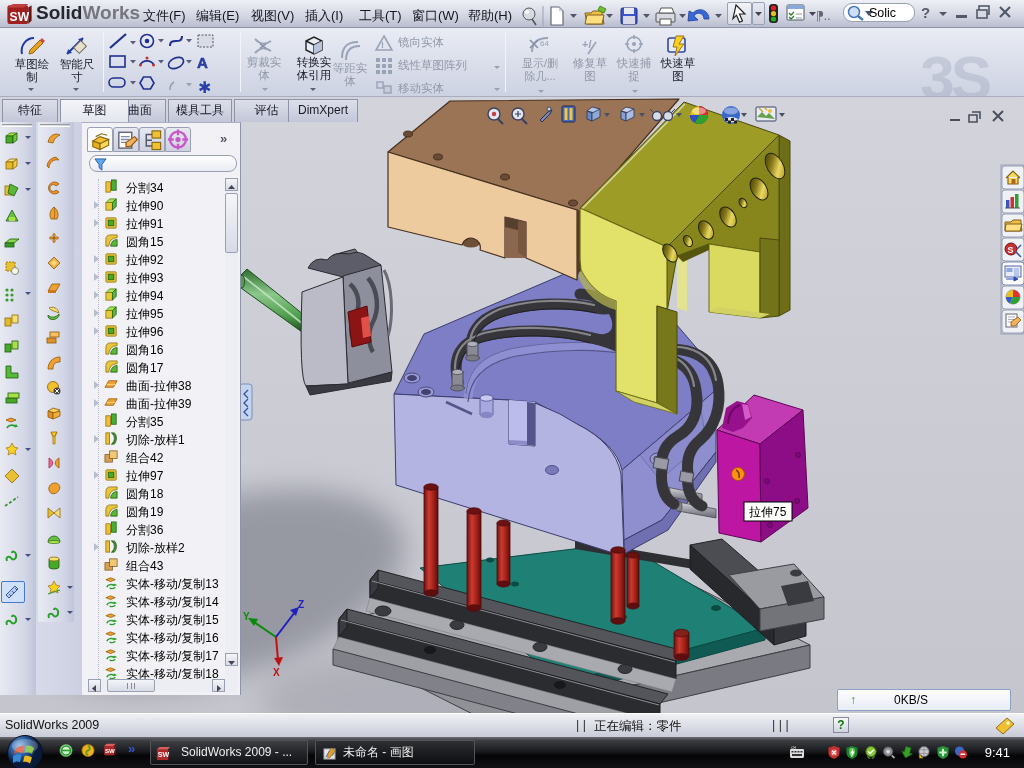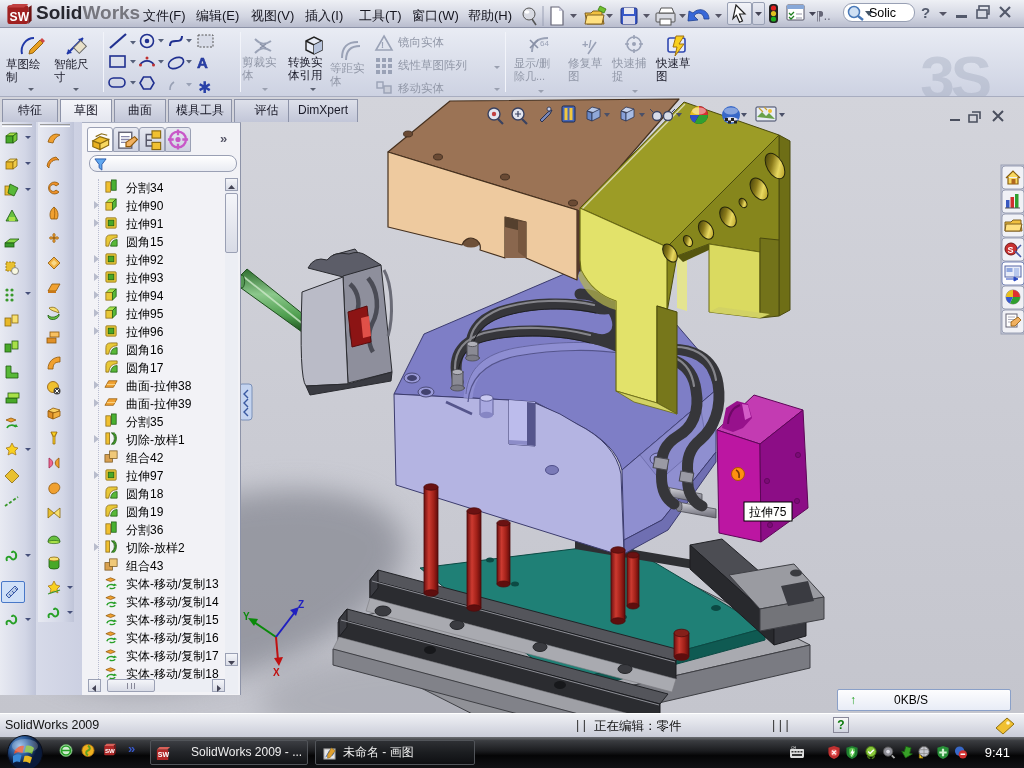--- a/index.html
+++ b/index.html
@@ -7,21 +7,21 @@
 .abs{position:absolute}
 
 #title{left:0;top:0;width:1024px;height:28px;background:linear-gradient(#eef0f5,#d3d6e2 60%,#b9bdce);border-bottom:1px solid #8d93a8;z-index:30}
 #title .menu{font-size:13px;color:#15151f;position:absolute;top:7px}
 #logo-sw{position:absolute;left:7px;top:3px;width:25px;height:22px}
 #swtext{position:absolute;left:36px;top:2px;font-size:19px;font-weight:bold;color:#26262e;letter-spacing:0px}
 #swtext span{color:#76767e}
 .tbico{position:absolute;top:4px}
 
 #cm{left:0;top:28px;width:1024px;height:69px;background:linear-gradient(#e9ecf4,#cdd2e2);border-bottom:1px solid #a8adc0;z-index:30;overflow:hidden}
-.cmbtn{position:absolute;font-size:11.5px;color:#1a1a28;line-height:13px}
+.cmbtn{position:absolute;text-align:center;font-size:11.5px;color:#1a1a28;line-height:13px}
 .cmbtn.gray{color:#9298a8}
 .sep{position:absolute;top:4px;height:60px;width:1px;background:#aab0c2;border-right:1px solid #f2f4fa}
 .dar{position:absolute;width:0;height:0;border-left:3px solid transparent;border-right:3px solid transparent;border-top:3px solid #5a6070}
 .dar.g{border-top-color:#9aa0b0}
 #wm3s{position:absolute;right:36px;top:14px;font-size:62px;font-weight:bold;color:rgba(150,158,180,.33);letter-spacing:-4px}
 
 #cmtabs{left:0;top:97px;width:362px;height:25px;z-index:30}
 .ctab{position:absolute;top:2px;height:23px;border:1px solid #8d93a8;border-bottom:none;background:linear-gradient(#dde0ea,#c2c6d8);font-size:12px;color:#1a1a28;text-align:center;line-height:21px}
 .ctab.act{background:linear-gradient(#f4f5f9,#e4e6ef);height:23px;z-index:2}
 
@@ -681,21 +681,21 @@
 
  <div class="cmbtn" style="left:656px;top:29px;width:44px">快速草<br>图</div>
  <svg class="abs" style="left:666px;top:6px" width="24" height="24" viewBox="0 0 24 24">
         <rect x="2" y="4" width="17" height="14" rx="2" fill="#e8ecfa" stroke="#3048b0" stroke-width="1.6"></rect>
         <path d="M10 2 l8 0 -5 8 5 0 -9 12 2 -9 -4 0z" fill="#f8d020" stroke="#a07010" stroke-width="1"></path>
       </svg>
 </div>
 
 <div id="cmtabs" class="abs">
  <div class="ctab" style="left:2px;width:56px">特征</div>
- <div class="ctab act" style="left:60px;width:52px">草图</div>
+ <div class="ctab act" style="left:60px;width:69px">草图</div>
  <div class="ctab" style="left:114px;width:52px">曲面</div>
  <div class="ctab" style="left:168px;width:64px">模具工具</div>
  <div class="ctab" style="left:234px;width:65px">评估</div>
  <div class="ctab" style="left:288px;width:70px">DimXpert</div>
 </div>
 
 <div id="ltools" class="abs">
       <div class="abs" style="left:0;top:0;width:36px;height:573px;background:linear-gradient(90deg,#e8eaf2,#d2d6e6 70%,#bfc4d8)"></div>
 <div class="abs" style="left:38px;top:0;width:36px;height:500px;background:linear-gradient(90deg,#e8eaf2,#d2d6e6 70%,#bfc4d8)"></div>
 <div class="abs" style="left:2px;top:2px;width:30px;height:3px;border-top:1px solid #999;border-bottom:1px solid #fff"></div>
@@ -1184,21 +1184,21 @@
         <path d="M14 4 l2 -3 v12 l-2 3z" fill="#801818"></path>
         <text x="2" y="13" font-size="8" font-weight="bold" fill="#fff">SW</text>
       </svg>
  <div class="abs" style="left:128px;top:4px;color:#3858c8;font-weight:bold;font-size:13px">»</div>
  <div class="tbtn" style="left:150px;width:158px">
   <svg class="abs" style="left:5px;top:5px" width="15" height="15" viewBox="0 0 17 17">
           <rect x="1" y="4" width="13" height="12" rx="1" fill="#b02828"></rect>
           <path d="M1 4 l3 -3 h12 l-3 3z" fill="#d86058"></path>
           <text x="2" y="13" font-size="8" font-weight="bold" fill="#fff">SW</text>
         </svg>
-  <span style="margin-left:40px">SolidWorks 2009 - ...</span>
+  <span style="margin-left:30px">SolidWorks 2009 - ...</span>
  </div>
  <div class="tbtn" style="left:315px;width:160px;background:linear-gradient(#2e3034,#1b1d20 50%,#0e0f12)">
   <svg class="abs" style="left:6px;top:5px" width="15" height="15" viewBox="0 0 16 16">
           <rect x="2" y="3" width="12" height="11" fill="#e8e8e8" stroke="#888"></rect>
           <path d="M4 12 l4 -7 3 5 2 -3" stroke="#3060c0" fill="none"></path>
           <path d="M10 2 l4 3 -5 7 -3 1 0 -4z" fill="#e0a030" stroke="#806010" stroke-width=".6"></path>
         </svg>
   <span style="margin-left:27px">未命名 - 画图</span>
  </div>
 

